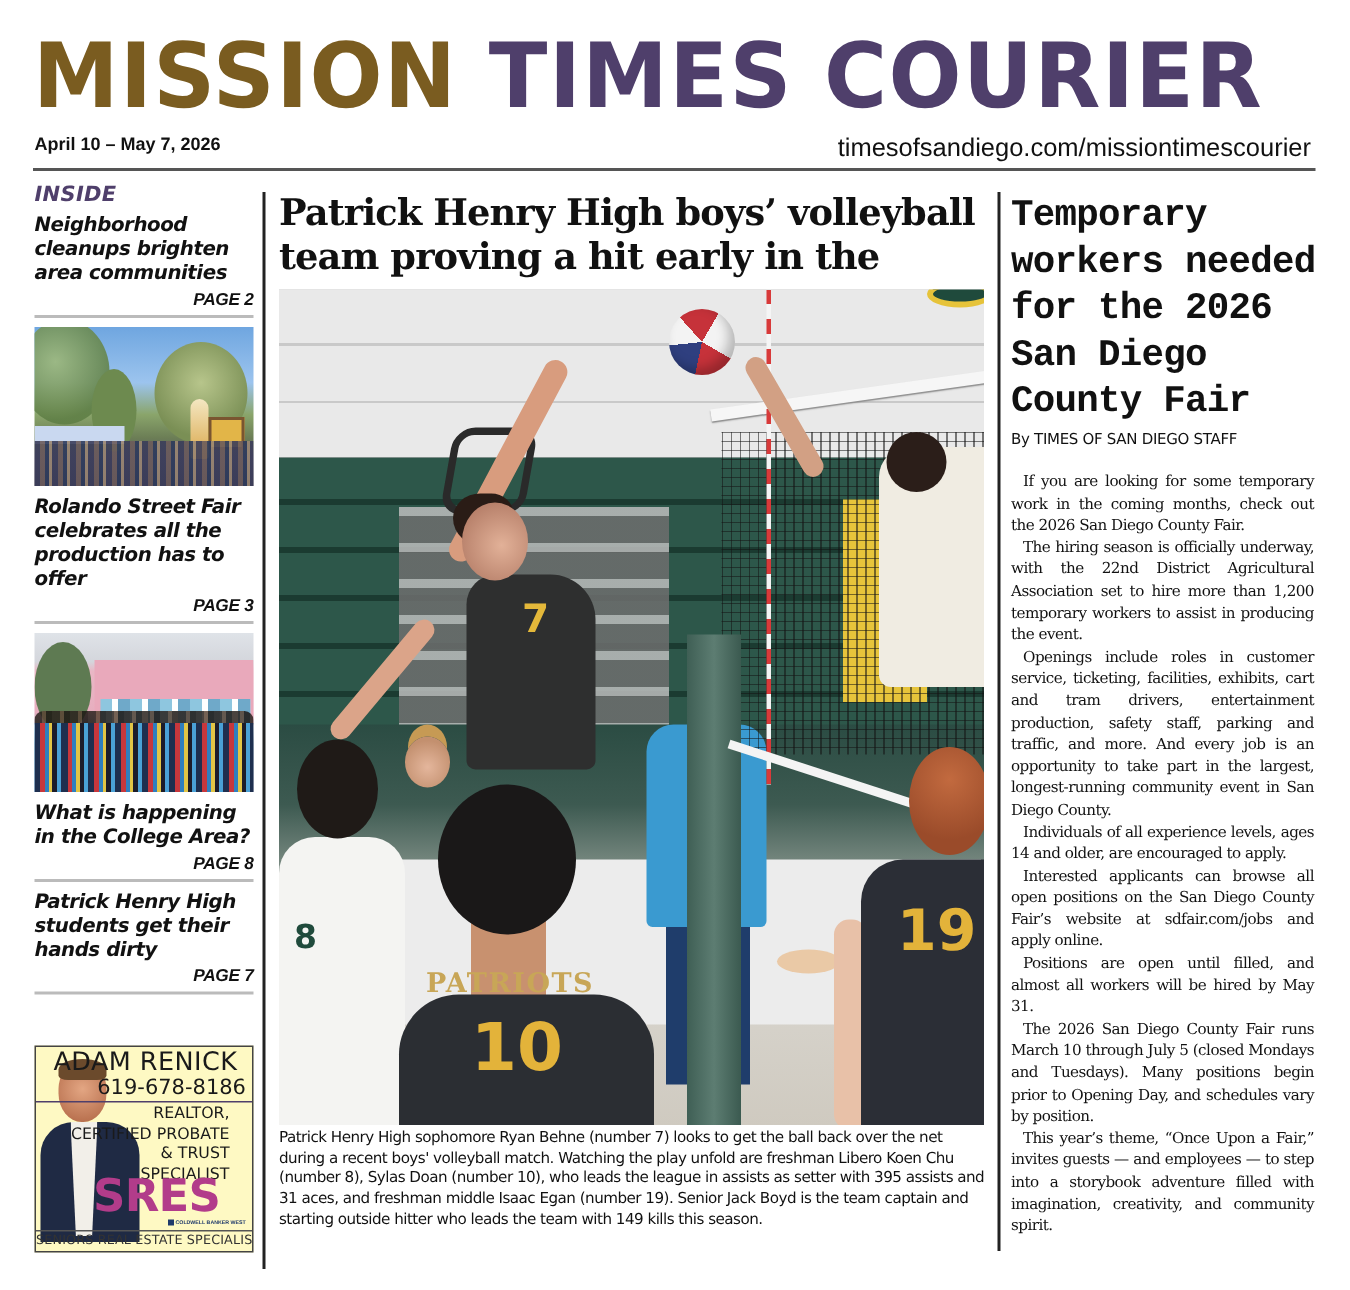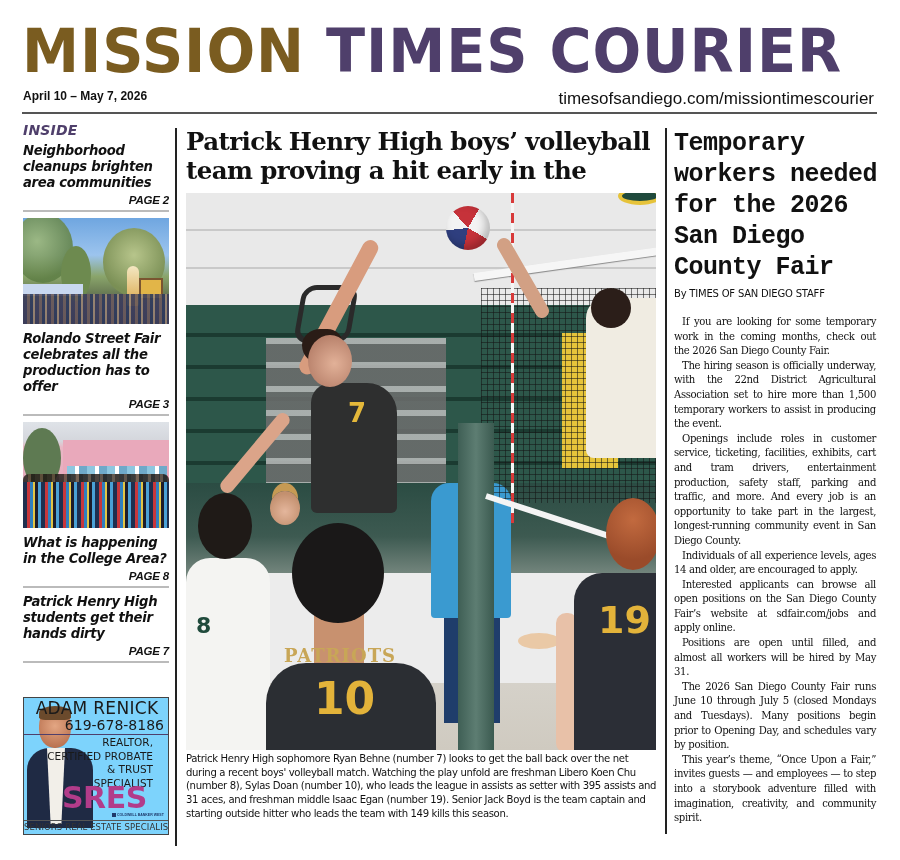--- a/index.html
+++ b/index.html
@@ -35,21 +35,21 @@
   .img-fair .crowd { position:absolute; left:0; bottom:0; width:146px; height:30px; background: repeating-linear-gradient(90deg, #3b3d5a 0 4px, #6b5b5b 4px 7px, #2d3a5b 7px 10px, #9a8672 10px 12px); opacity:.9; }
 
   .img-college { background: linear-gradient(180deg, #dfe3e8 0%, #d4d6dc 18%, #e9b7c5 24%, #e7aebf 50%, #7d8ea0 60%, #35506f 70%, #2f3f62 100%); }
   .img-college .wall { position:absolute; left:40px; top:18px; width:106px; height:42px; background:#e9a9bb; }
   .img-college .mural { position:absolute; left:44px; top:44px; width:100px; height:16px; background: repeating-linear-gradient(90deg, #8ec6df 0 8px, #ffffff 8px 12px, #6fa9c9 12px 20px); }
   .img-college .tree { position:absolute; left:0; top:6px; width:38px; height:60px; border-radius:50%; background:#5e7a52; }
   .img-college .crowd { position:absolute; left:0; bottom:0; width:146px; height:46px; background: repeating-linear-gradient(90deg, #1e2f4f 0 4px, #c7373c 4px 7px, #2f7fbf 7px 10px, #e2c545 10px 12px, #1c1c2a 12px 15px, #4aa1d6 15px 18px); }
   .img-college .heads { position:absolute; left:0; bottom:40px; width:146px; height:14px; background: repeating-linear-gradient(90deg, #2a221d 0 5px, #5c4636 5px 8px, #1d1713 8px 12px); opacity:.85; border-radius: 6px; }
 
   
-  .ad-box { position: absolute; left: 23px; top: 697px; width: 146px; height: 138px; border: 1px solid #444; background: #7dd3fc; overflow: hidden; }
+  .ad-box { position: absolute; left: 23px; top: 697px; width: 146px; height: 138px; border: 1px solid #444; background: #fef9c3; overflow: hidden; }
   .ad-name { position:absolute; left:0; top:1px; width:146px; text-align:center; font-family:"DejaVu Sans", sans-serif; font-size:17px; line-height:19px; color:#1a1a1a; letter-spacing:0.3px; }
   .ad-phone { position:absolute; right:4px; top:19px; font-family:"DejaVu Sans", sans-serif; font-size:14px; line-height:16px; color:#1a1a1a; }
   .ad-rule { position:absolute; left:0; top:36px; width:146px; height:1px; background:#4f3f6b; }
   .ad-title { position:absolute; right:15px; top:38px; text-align:right; font-family:"DejaVu Sans", sans-serif; font-size:10.5px; line-height:13.5px; color:#1a1a1a; }
   .ad-person { position:absolute; left:3px; top:10px; width:60px; height:114px; }
   .ad-person .head { position:absolute; left:12px; top:0; width:32px; height:40px; border-radius:45% 45% 48% 48%; background: radial-gradient(circle at 50% 45%, #e3a683, #b9714f 80%); }
   .ad-person .hair { position:absolute; left:12px; top:-2px; width:32px; height:14px; border-radius:50% 50% 20% 20%; background:#6b4a2c; }
   .ad-person .body { position:absolute; left:0; top:40px; width:66px; height:80px; border-radius: 22px 22px 0 0; background:#1f2a44; }
   .ad-person .shirt { position:absolute; left:20px; top:40px; width:18px; height:76px; background:#f2efe9; clip-path: polygon(0 0, 100% 0, 80% 100%, 20% 100%); }
   .ad-sres { position:absolute; left:38px; top:84px; font-family:"DejaVu Sans", sans-serif; font-weight:bold; font-size:30px; line-height:32px; color:#b23c8a; letter-spacing:-0.5px; }
@@ -239,21 +239,21 @@
   </div>
 </article>
 
 <div class="col-rule-right"></div>
 
 <article>
   <h2 class="right-head">Temporary workers needed for the 2026 San Diego County Fair</h2>
   <div class="byline">By TIMES OF SAN DIEGO STAFF</div>
   <div class="body-text">
     <p>If you are looking for some temporary work in the coming months, check out the 2026 San Diego County Fair.</p>
-    <p>The hiring season is officially under­way, with the 22nd District Agricultural Association set to hire more than 1,500 temporary workers to assist in produc­ing the event.</p>
+    <p>The hiring season is officially under­way, with the 22nd District Agricultural Association set to hire more than 1,200 temporary workers to assist in produc­ing the event.</p>
     <p>Openings include roles in customer service, ticketing, facilities, exhibits, cart and tram drivers, entertainment production, safety staff, parking and traffic, and more. And every job is an opportunity to take part in the largest, longest-running community event in San Diego County.</p>
     <p>Individuals of all experience levels, ages 14 and older, are encouraged to apply.</p>
     <p>Interested applicants can browse all open positions on the San Diego County Fair’s website at sdfair.com/jobs and apply online.</p>
     <p>Positions are open until filled, and almost all workers will be hired by May 31.</p>
-    <p>The 2026 San Diego County Fair runs June 10 through July 5 (closed Mondays and Tuesdays). Many positions begin prior to Opening Day, and schedules vary by position.</p>
+    <p>The 2026 San Diego County Fair runs March 10 through July 5 (closed Mondays and Tuesdays). Many positions begin prior to Opening Day, and schedules vary by position.</p>
     <p>This year’s theme, “Once Upon a Fair,” invites guests — and employees — to step into a storybook adventure filled with imagination, creativity, and com­munity spirit.</p>
   </div>
 </article>
 
 </body></html>

